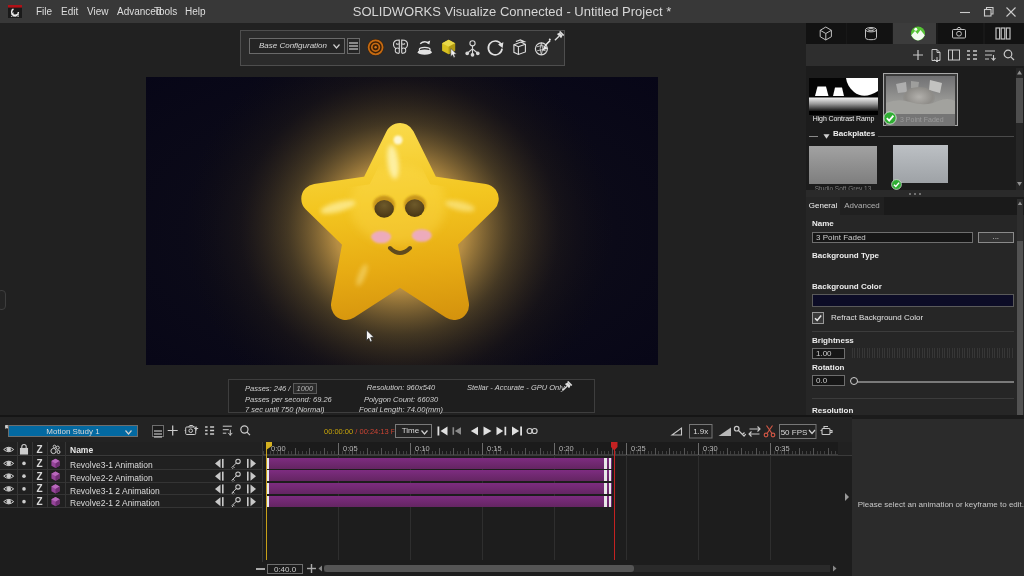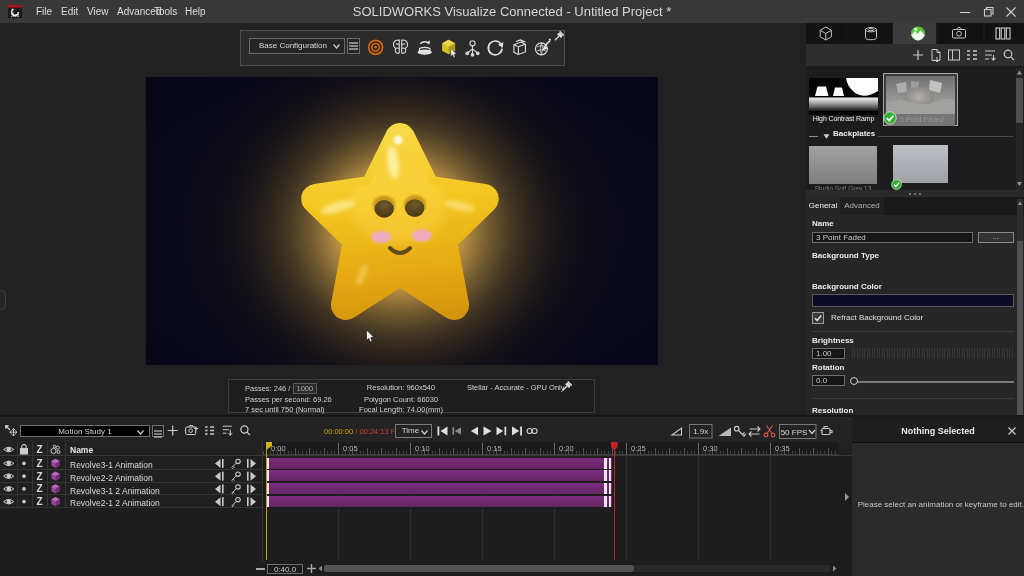--- a/index.html
+++ b/index.html
@@ -5,21 +5,21 @@
 * { margin:0; padding:0; box-sizing:border-box; }
 html,body { width:1024px; height:576px; overflow:hidden; background:#212121; }
 #app { position:absolute; top:0; left:0; width:1024px; height:576px;
   font-family:"Liberation Sans", sans-serif; color:#e0e0e0; }
 .abs { position:absolute; }
 
 #titlebar { position:absolute; top:0; left:0; width:1024px; height:23px; background:#383838; }
 #titlebar .menu { position:absolute; top:0; height:23px; line-height:23px; font-size:10px; color:#dedede; }
 #title { position:absolute; top:0; left:0; width:1024px; height:23px; line-height:23px; text-align:center; font-size:13px; color:#d6d6d6; }
 
-#canvas { position:absolute; top:23px; left:0; width:806px; height:392px; background:#212121; }
+#canvas { position:absolute; top:23px; left:0; width:806px; height:392px; background:#212121;font-style:italic; }
 #viewport { position:absolute; top:54px; left:146px; width:512px; height:288px; }
 
 #topbar { position:absolute; left:240px; top:7px; width:325px; height:36px; background:#2b2b2b; border:1px solid #4e4e4e; }
 #cfg { position:absolute; left:8px; top:7px; width:96px; height:16px; background:#252525; border:1px solid #6a6a6a; font-size:8px; color:#d8d8d8; text-align:center; line-height:14px; padding-right:8px; }
 #cfg .car { position:absolute; right:4px; top:5px; }
 #cfgburger { position:absolute; left:106px; top:7px; width:13px; height:16px; background:#252525; border:1px solid #6a6a6a; }
 
 #stats { position:absolute; left:228px; top:356px; width:367px; height:34px; background:#1e1e1e; border:1px solid #3e3e3e; font-size:7.5px; color:#d0d0d0; }
 #stats div { position:absolute; white-space:nowrap; }
 
@@ -378,21 +378,21 @@
         <path d="M0.8 5 L3 1.5 L5.2 5 Z" fill="#909090"></path>
       </svg>
   </div>
   <div id="timeline">
     <div class="abs" style="left:0;top:0;width:852px;height:2px;background:#151515"></div>
     <div class="abs" style="left:0;top:2px;width:852px;height:25px;background:#232323"></div>
     <svg class="abs" style="left:4px;top:9px" width="13" height="13" viewBox="0 0 13 13" stroke="#d0d0d0" fill="none" stroke-width="1.1">
       <path d="M1.5 1.5 L6 6 M1.5 1.5 l3.2 0.4 M1.5 1.5 l0.4 3.2"></path>
       <path d="M9.5 4.5 L9.5 12 M5.8 8.2 L13 8.2 M9.5 4.5 l-1.6 1.8 M9.5 4.5 l1.6 1.8 M5.8 8.2 l1.8 -1.6 M5.8 8.2 l1.8 1.6 M13 8.2 l-1.8 -1.6 M13 8.2 l-1.8 1.6 M9.5 12 l-1.6 -1.8 M9.5 12 l1.6 -1.8" stroke-width="0.9"></path>
     </svg>
-    <div class="abs" style="left:20px;top:9.5px;width:130px;height:12.5px;background:#000000;border:1px solid #6e6e6e;font-size:8px;color:#d8d8d8;text-align:center;line-height:11px">Motion Study 1
+    <div class="abs" style="left:8px;top:9.5px;width:130px;height:12.5px;background:#0369a1;border:1px solid #6e6e6e;font-size:8px;color:#d8d8d8;text-align:center;line-height:11px">Motion Study 1
       <svg style="position:absolute;right:5px;top:4px" width="7" height="5">
           <path d="M0.5 0.5 L3.5 4 L6.5 0.5" fill="none" stroke="#cfcfcf" stroke-width="1.2"></path>
         </svg>
     </div>
     <div class="abs" style="left:151.6px;top:9.5px;width:12px;height:12.5px;background:#1c1c1c;border:1px solid #6e6e6e">
       <svg width="8" height="8" style="margin:1.5px 1px" viewBox="0 0 8 8" stroke="#cfcfcf" stroke-width="1.1">
           <line x1="0" y1="1" x2="8" y2="1"></line>
           <line x1="0" y1="4" x2="8" y2="4"></line>
           <line x1="0" y1="7" x2="8" y2="7"></line>
         </svg>
@@ -581,21 +581,15 @@
         <rect x="33" y="-4.5" width="1.6" height="9"></rect>
           <path d="M36.5 -4.5 L42 0 L36.5 4.5 Z"></path>
       </g>
       <use href="#tr1" transform="translate(0,12.75)"></use>
       <use href="#tr1" transform="translate(0,25.5)"></use>
       <use href="#tr1" transform="translate(0,38.25)"></use>
     </svg>
   </div>
   <div id="nothing">
     <div class="abs" style="left:0;top:0;width:172px;height:4px;background:#1b1b1b"></div>
-    <div class="abs" style="left:0;top:4px;width:172px;height:24px;background:#1e1e1e;border-bottom:1px solid #0f0f0f">
-      <div style="position:absolute;left:0;top:7px;width:172px;text-align:center;font-size:9px;font-weight:bold;color:#eaeaea">Nothing Selected</div>
-      <svg style="position:absolute;right:7px;top:7px" width="10" height="10" viewBox="0 0 10 10" stroke="#cccccc" stroke-width="1.2">
-          <path d="M1.5 1.5 L8.5 8.5 M8.5 1.5 L1.5 8.5"></path>
-        </svg>
-    </div>
     <div class="abs" style="left:0;top:85px;width:172px;text-align:right;font-size:8px;color:#c8c8c8">Please select an animation or keyframe to edit.</div>
   </div>
 </div>
 
 </body></html>

